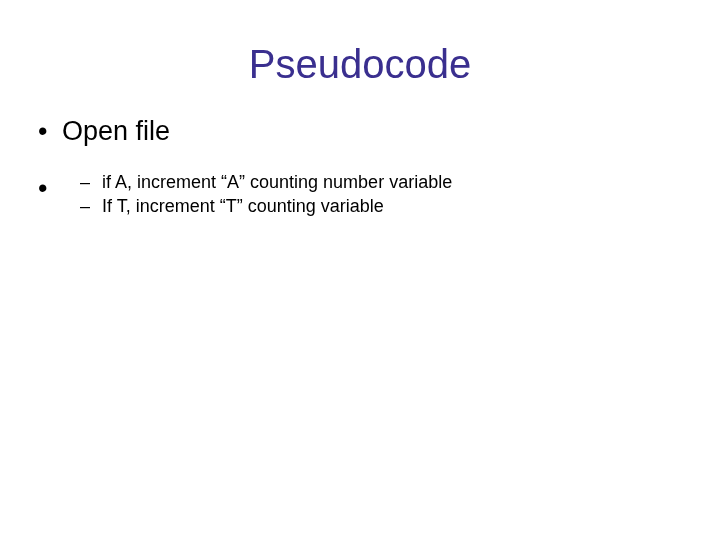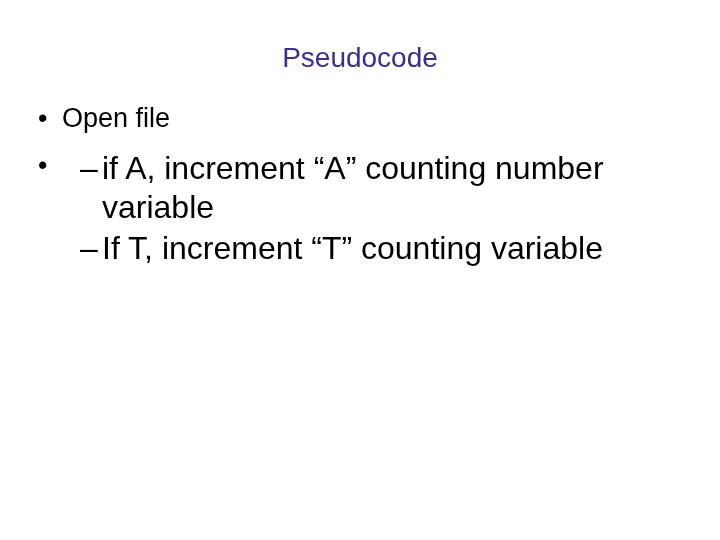--- a/index.html
+++ b/index.html
@@ -12,21 +12,21 @@
     color: #000000;
   }
   .slide {
     width: 720px;
     height: 540px;
     position: relative;
     box-sizing: border-box;
   }
   .title {
     text-align: center;
-    font-size: 28px;
+    font-size: 40px;
     color: #3a2f8f;
     padding-top: 42px;
     padding-bottom: 28px;
     font-weight: normal;
   }
   .body {
     padding-left: 32px;
     padding-right: 40px;
     font-size: 27px;
     line-height: 1.22;
@@ -44,23 +44,23 @@
   ul.level1 > li::before {
     content: "•";
     position: absolute;
     left: 6px;
     top: 0;
     font-size: 27px;
     color: #000;
   }
   ul.level2 {
     list-style: none;
-    margin: 14px 0 0 0;
+    margin: 24px 0 0 0;
     padding: 0 0 0 18px;
-    font-size: 32px;
+    font-size: 18px;
   }
   ul.level2 > li {
     position: relative;
     padding-left: 22px;
     margin-bottom: 2px;
   }
   ul.level2 > li::before {
     content: "–";
     position: absolute;
     left: 0;

